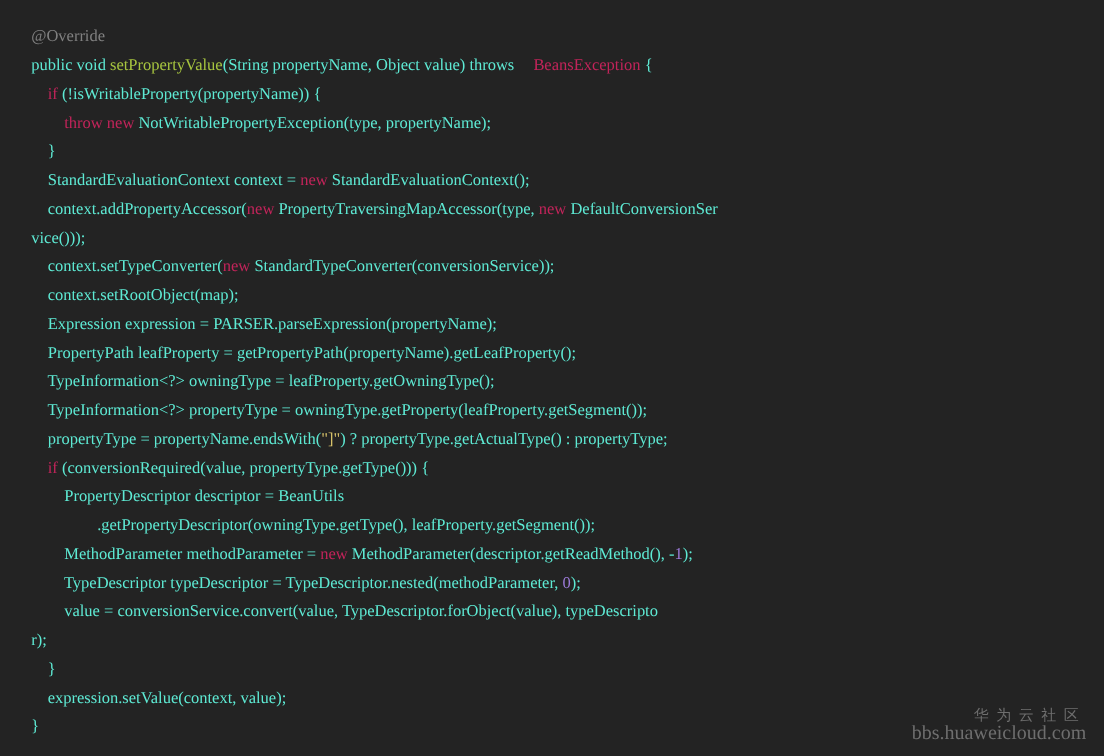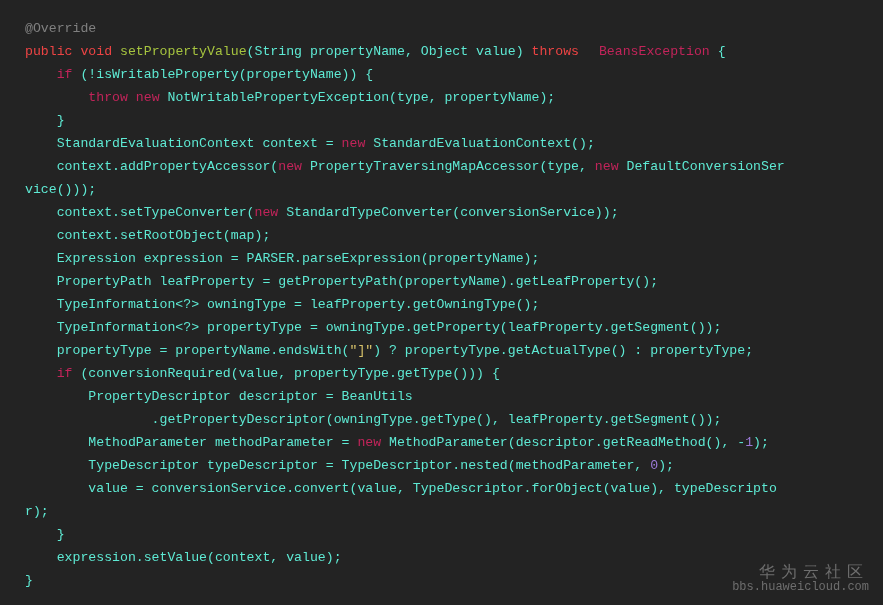--- a/index.html
+++ b/index.html
@@ -11,52 +11,52 @@
       width: 883px;
       height: 605px;
       overflow: hidden;
       position: relative;
     }
     .code-block {
       position: absolute;
       left: 25px;
       top: 17px;
       margin: 0;
-      font-family: Liberation Mono, monospace;
+      font-family: Liberation Serif, serif;
       font-size: 13.2px;
       line-height: 23px;
       color: #e6e6e6;
       white-space: pre;
     }
     .line { display: block; height: 23px; }
     .tok-annotation { color: #808080; }
-    .tok-keyword-blue { color: #ef4444; }
+    .tok-keyword-blue { color: #5eead4; }
     .tok-keyword-red { color: #c2245a; text-align: center; }
     .tok-method-def { color: #a6c43f; margin-top: 32px; }
     .tok-type-red { color: #c2245a; padding-left: 12px; }
     .tok-string { color: #d8c36a; }
     .tok-number { color: #9c7ad8; }
     .tok-plain { color: #5eead4; }
     .watermark {
       position: absolute;
       right: 14px;
       bottom: 12px;
       text-align: right;
       color: #6e6e6e;
     }
     .watermark-title {
       font-family: "DejaVu Sans", sans-serif;
-      font-size: 16px;
+      font-size: 12px;
       letter-spacing: 6px;
       line-height: 18px;
       display: block;
     }
     .watermark-url {
-      font-family: Liberation Mono, monospace;
-      font-size: 12px;
+      font-family: Liberation Serif, serif;
+      font-size: 16px;
       line-height: 12px;
       display: block;
     }
   </style>
 </head>
 <body>
 
 <pre class="code-block" id="code-block"><span class="line"><span class="tok-annotation">@Override</span></span><span class="line"><span class="tok-keyword-blue">public</span><span class="tok-plain"> </span><span class="tok-keyword-blue">void</span><span class="tok-plain"> </span><span class="tok-method-def">setPropertyValue</span><span class="tok-plain">(String propertyName, Object value) </span><span class="tok-keyword-blue">throws</span><span class="tok-plain"> </span><span class="tok-type-red">BeansException</span><span class="tok-plain"> {</span></span><span class="line"><span class="tok-plain">    </span><span class="tok-keyword-red">if</span><span class="tok-plain"> (!isWritableProperty(propertyName)) {</span></span><span class="line"><span class="tok-plain">        </span><span class="tok-keyword-red">throw</span><span class="tok-plain"> </span><span class="tok-keyword-red">new</span><span class="tok-plain"> NotWritablePropertyException(type, propertyName);</span></span><span class="line"><span class="tok-plain">    }</span></span><span class="line"><span class="tok-plain">    StandardEvaluationContext context = </span><span class="tok-keyword-red">new</span><span class="tok-plain"> StandardEvaluationContext();</span></span><span class="line"><span class="tok-plain">    context.addPropertyAccessor(</span><span class="tok-keyword-red">new</span><span class="tok-plain"> PropertyTraversingMapAccessor(type, </span><span class="tok-keyword-red">new</span><span class="tok-plain"> DefaultConversionSer</span></span><span class="line"><span class="tok-plain">vice()));</span></span><span class="line"><span class="tok-plain">    context.setTypeConverter(</span><span class="tok-keyword-red">new</span><span class="tok-plain"> StandardTypeConverter(conversionService));</span></span><span class="line"><span class="tok-plain">    context.setRootObject(map);</span></span><span class="line"><span class="tok-plain">    Expression expression = PARSER.parseExpression(propertyName);</span></span><span class="line"><span class="tok-plain">    PropertyPath leafProperty = getPropertyPath(propertyName).getLeafProperty();</span></span><span class="line"><span class="tok-plain">    TypeInformation&lt;?&gt; owningType = leafProperty.getOwningType();</span></span><span class="line"><span class="tok-plain">    TypeInformation&lt;?&gt; propertyType = owningType.getProperty(leafProperty.getSegment());</span></span><span class="line"><span class="tok-plain">    propertyType = propertyName.endsWith(</span><span class="tok-string">"]"</span><span class="tok-plain">) ? propertyType.getActualType() : propertyType;</span></span><span class="line"><span class="tok-plain">    </span><span class="tok-keyword-red">if</span><span class="tok-plain"> (conversionRequired(value, propertyType.getType())) {</span></span><span class="line"><span class="tok-plain">        PropertyDescriptor descriptor = BeanUtils</span></span><span class="line"><span class="tok-plain">                .getPropertyDescriptor(owningType.getType(), leafProperty.getSegment());</span></span><span class="line"><span class="tok-plain">        MethodParameter methodParameter = </span><span class="tok-keyword-red">new</span><span class="tok-plain"> MethodParameter(descriptor.getReadMethod(), -</span><span class="tok-number">1</span><span class="tok-plain">);</span></span><span class="line"><span class="tok-plain">        TypeDescriptor typeDescriptor = TypeDescriptor.nested(methodParameter, </span><span class="tok-number">0</span><span class="tok-plain">);</span></span><span class="line"><span class="tok-plain">        value = conversionService.convert(value, TypeDescriptor.forObject(value), typeDescripto</span></span><span class="line"><span class="tok-plain">r);</span></span><span class="line"><span class="tok-plain">    }</span></span><span class="line"><span class="tok-plain">    expression.setValue(context, value);</span></span><span class="line"><span class="tok-plain">}</span></span></pre>
 
 <div class="watermark">

